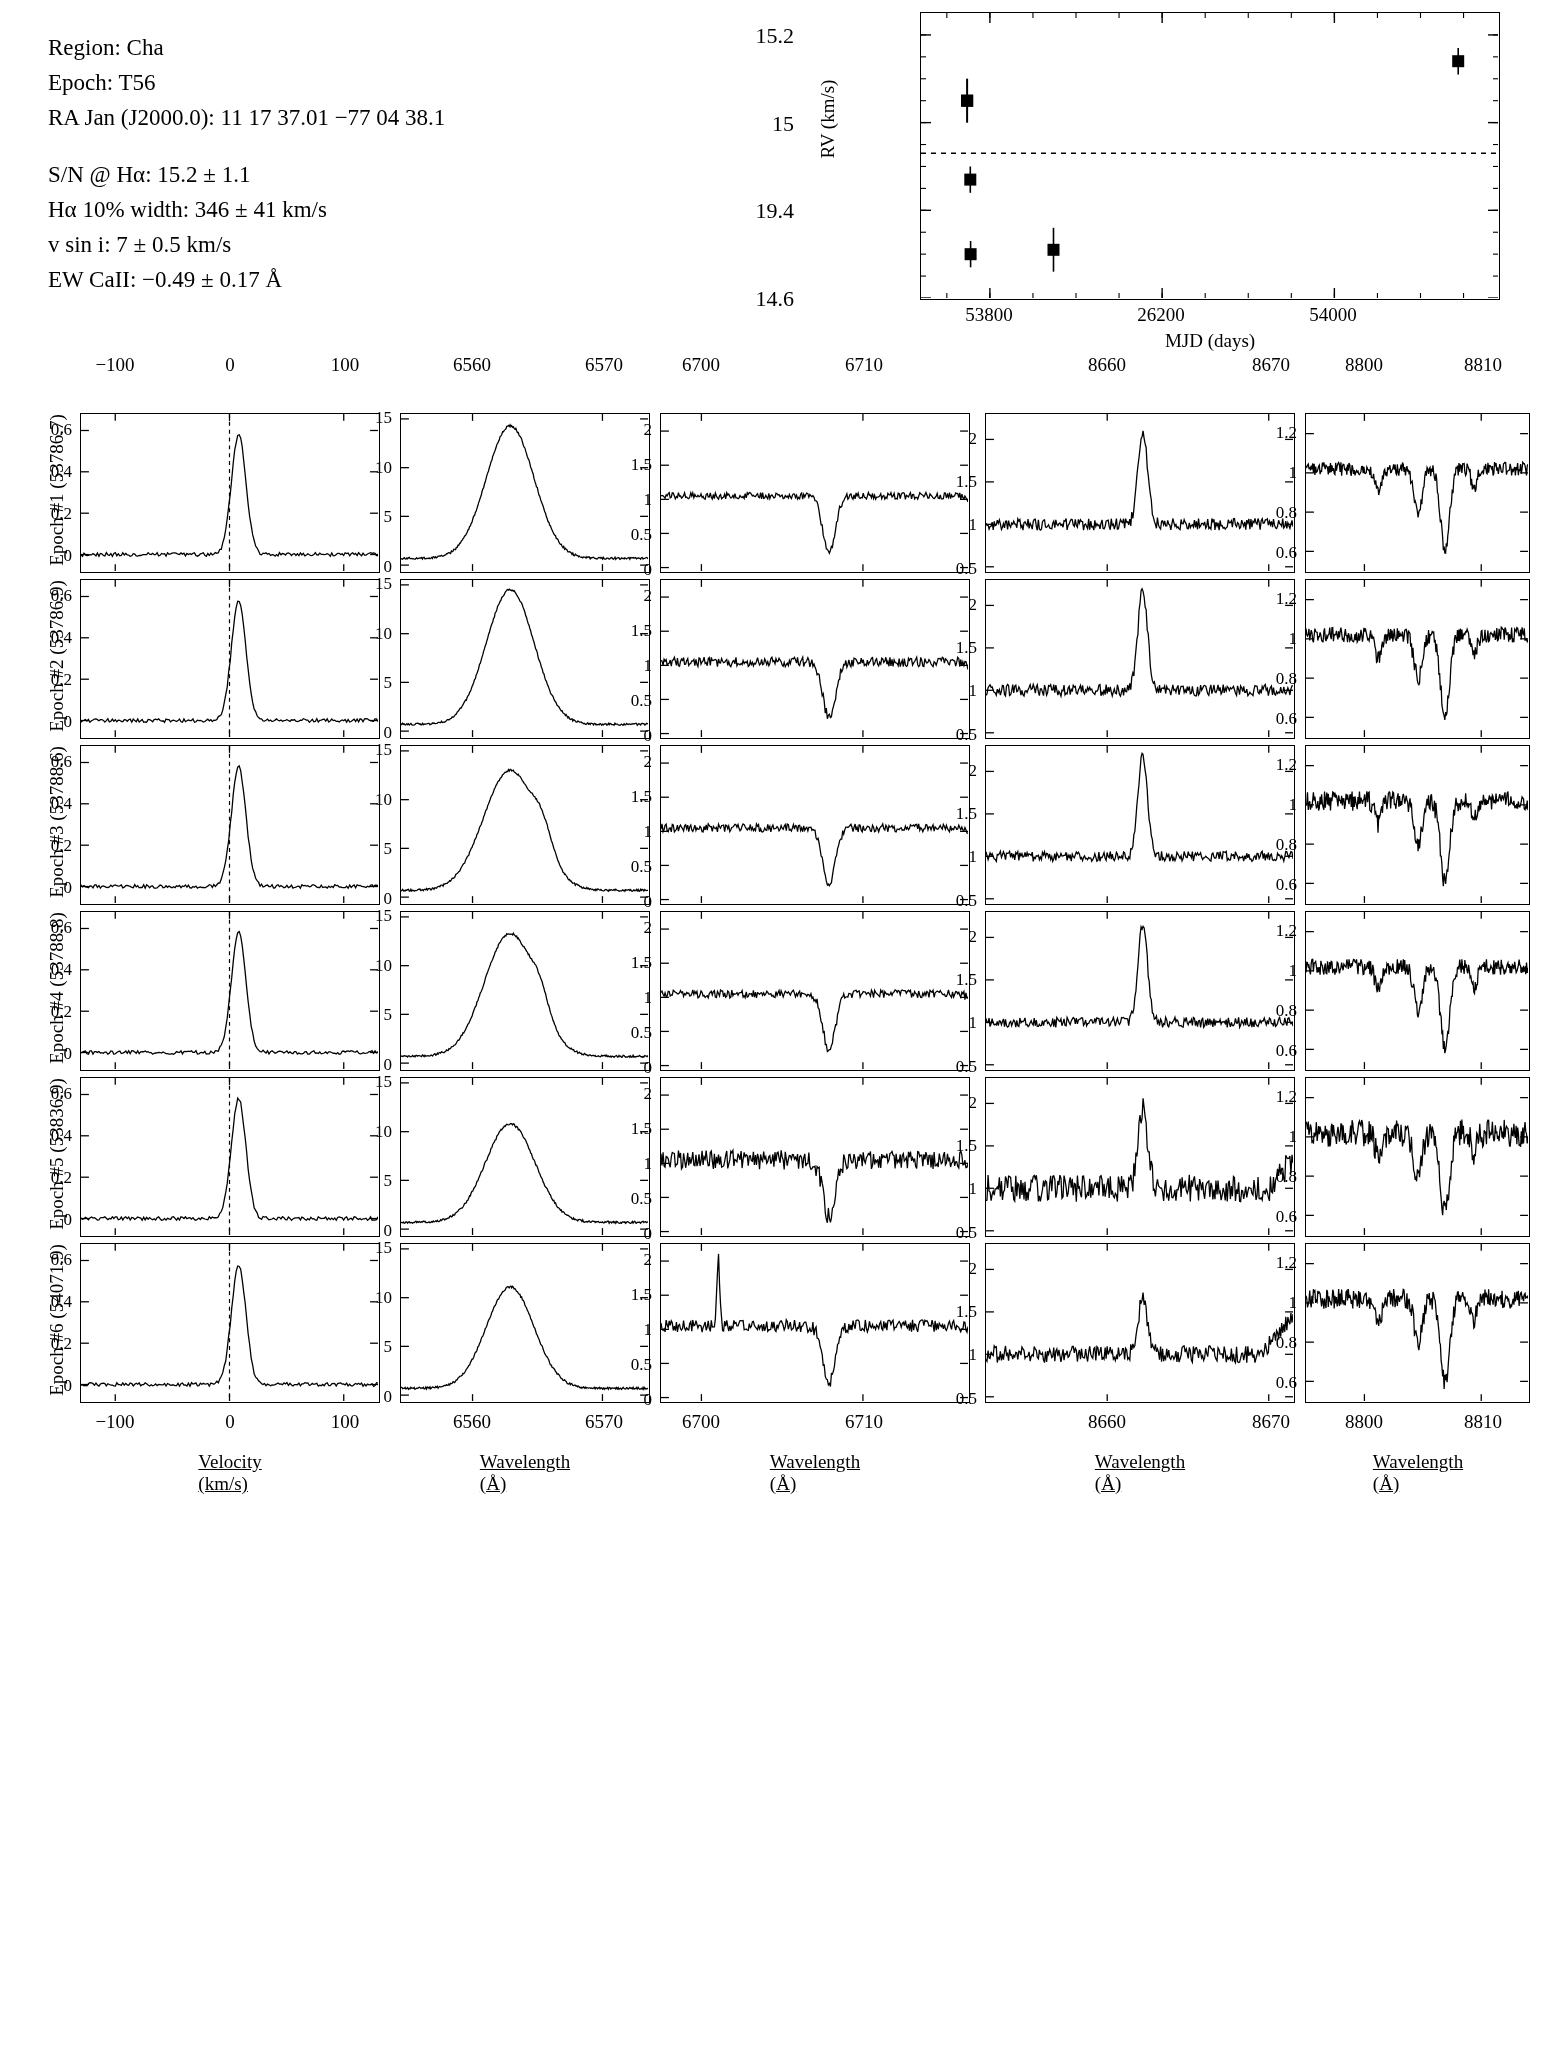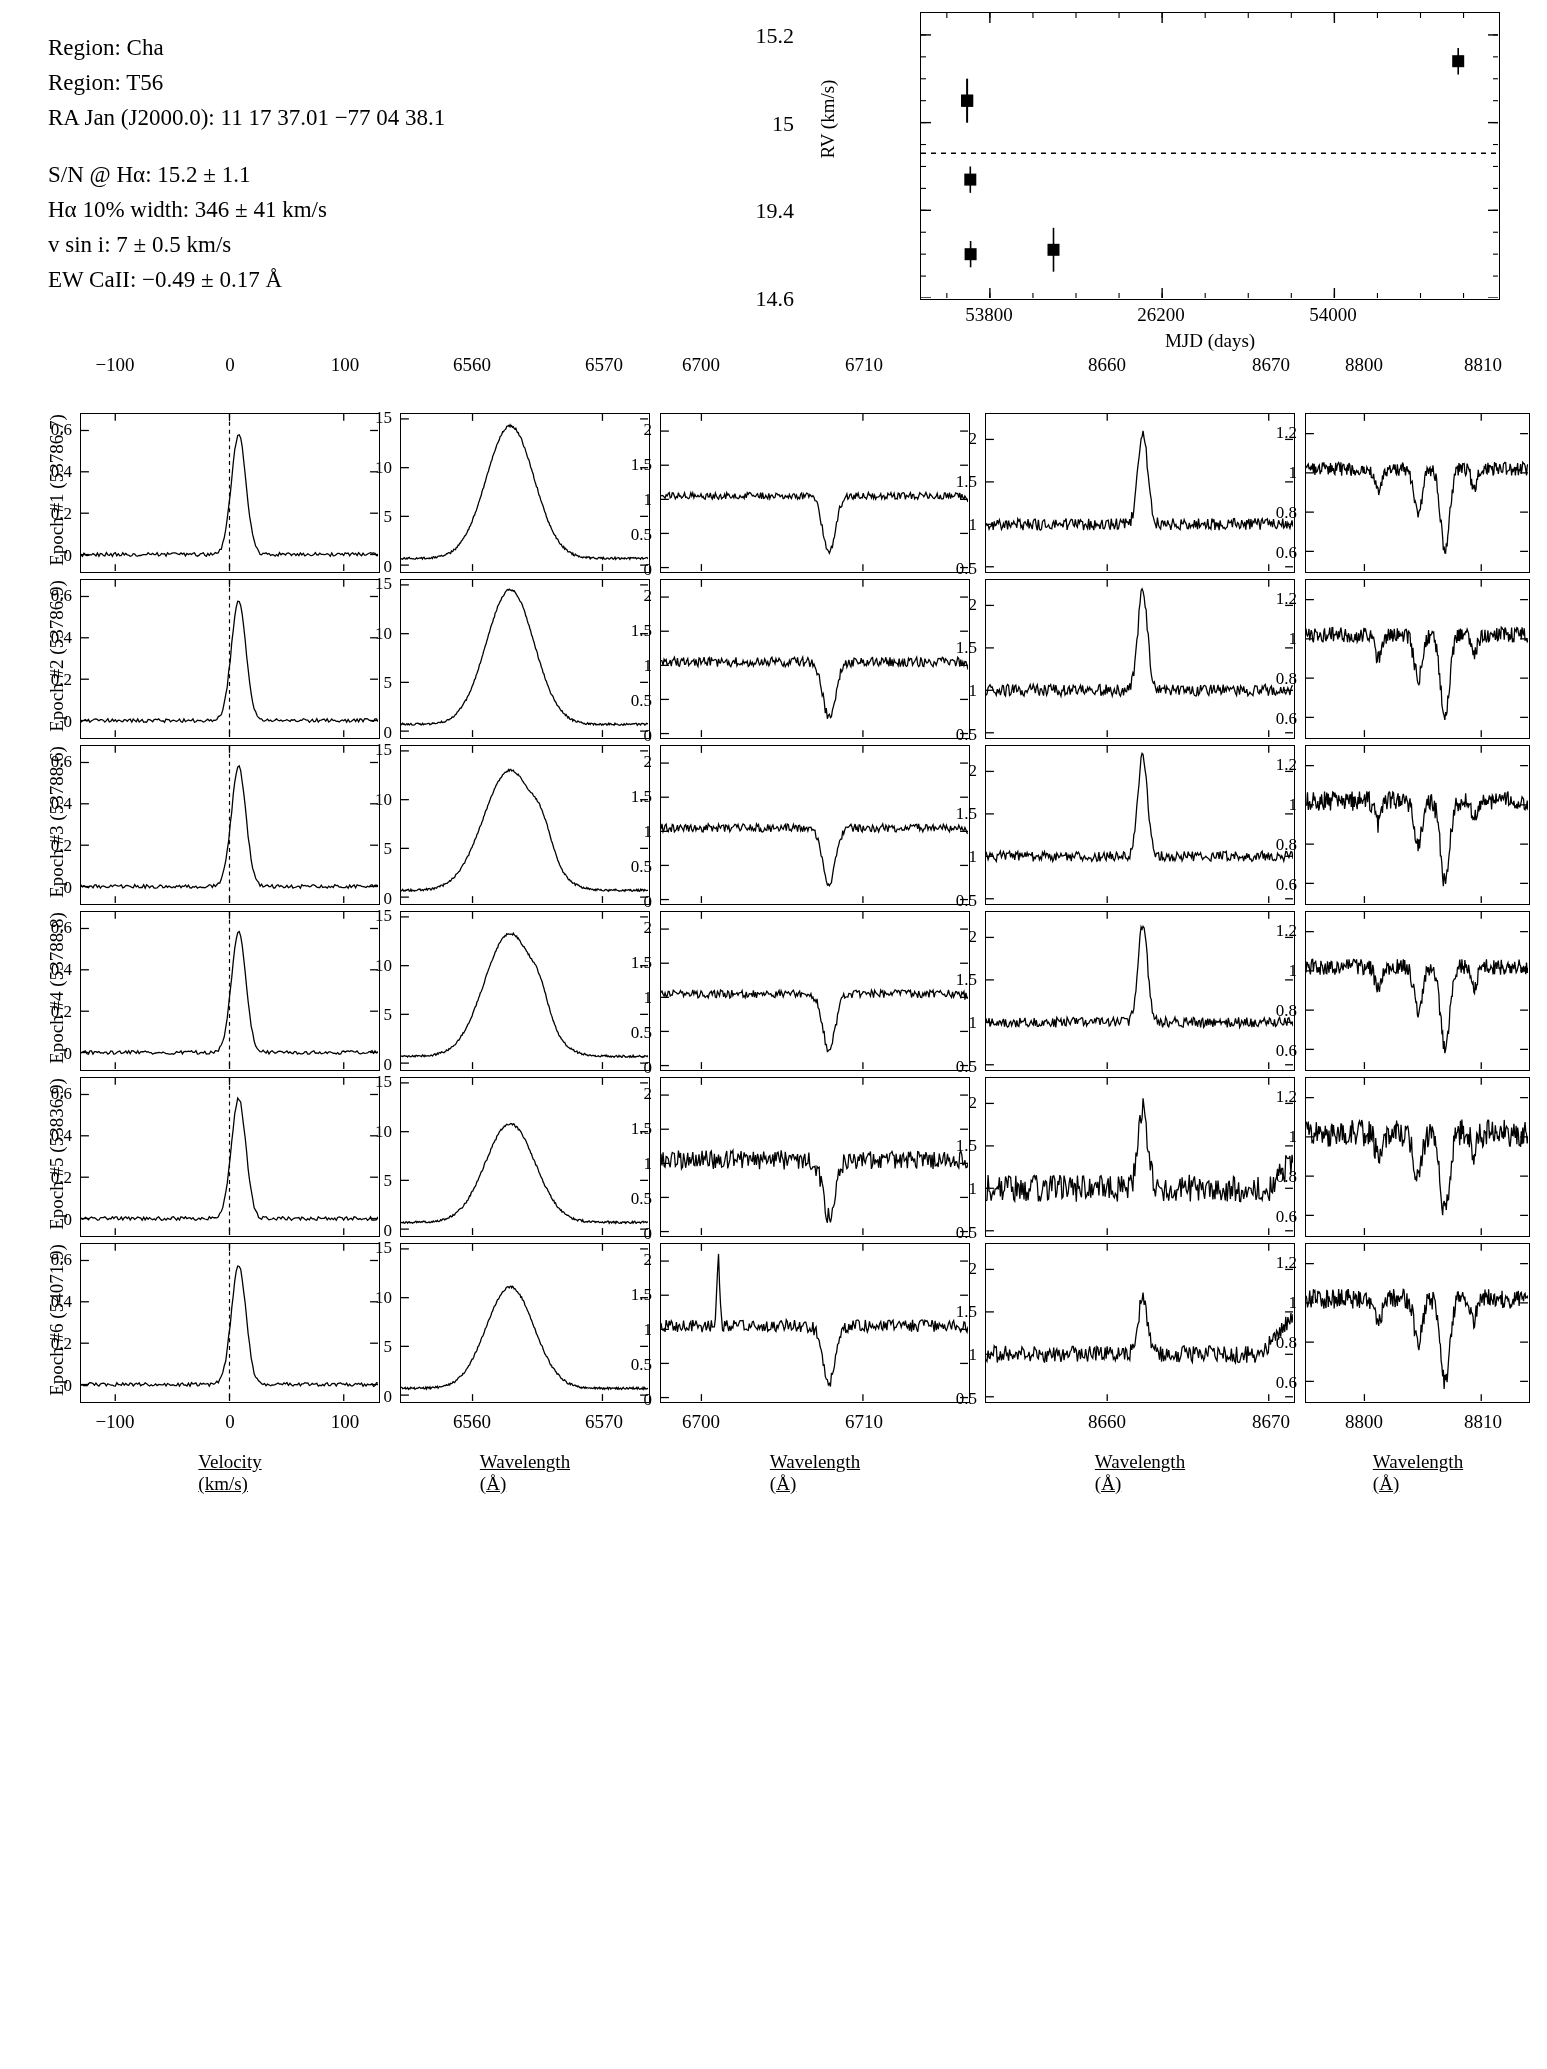--- a/index.html
+++ b/index.html
@@ -29,21 +29,21 @@
   .xaxlabel{position:absolute;font-size:19px;transform:translateX(-50%);text-decoration:underline;}
   svg{display:block;}
 </style>
 </head>
 <body>
 
 <div class="page">
 
   <div id="info-block">
     <div>Region: Cha</div>
-    <div>Region: T56</div>
+    <div>Epoch: T56</div>
     <div>RA Jan (J2000.0): 11 17 37.01 −77 04 38.1</div>
     <div class="gap"></div>
     <div>S/N @ Hα: 15.2 ± 1.1</div>
     <div>Hα 10% width: 346 ± 41 km/s</div>
     <div>v sin i: 7 ± 0.5 km/s</div>
     <div>EW CaII: −0.49 ± 0.17 Å</div>
   </div>
 
   <div id="rv-panel">
     <div id="rv-ylabel">RV (km/s)</div>

